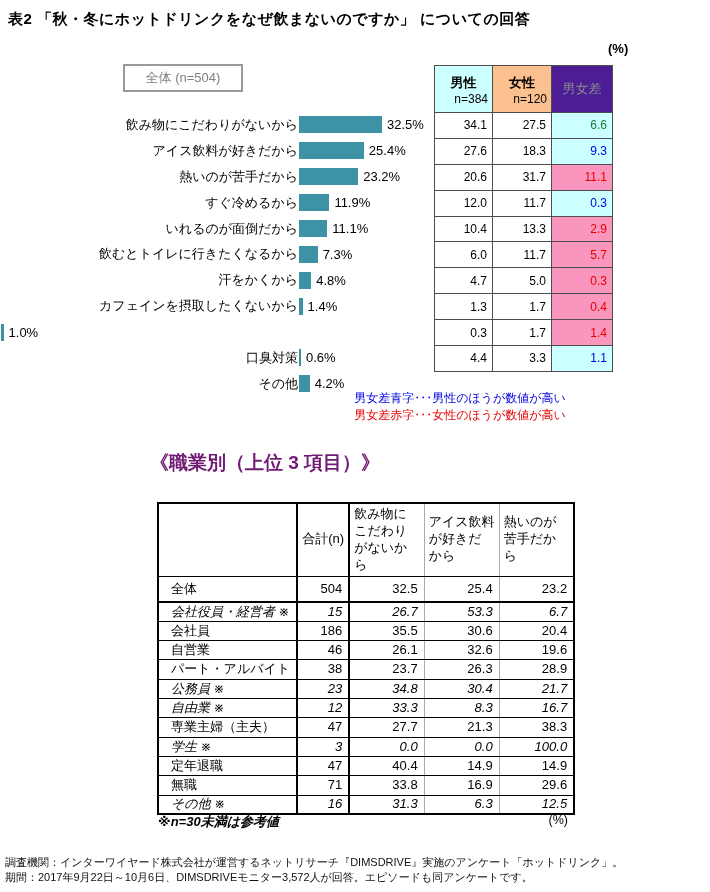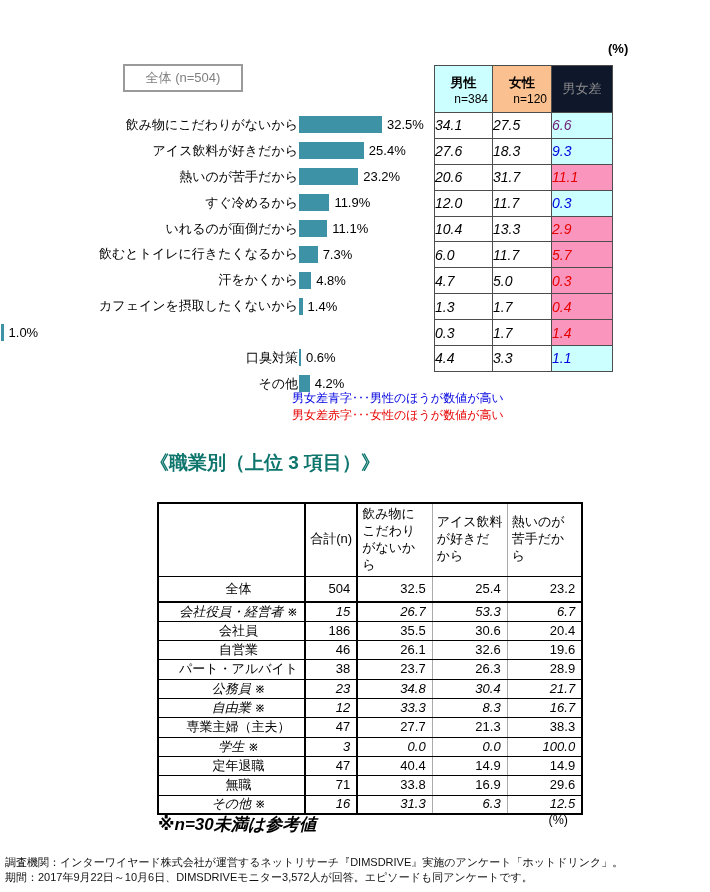--- a/index.html
+++ b/index.html
@@ -21,46 +21,47 @@
   .clabel { width:298px; text-align:right; font-size:13px; white-space:nowrap; flex:none; }
   .cbar { height:17px; flex:none; margin-left:1px; }
   .cval { font-size:13px; margin-left:5px; white-space:nowrap; }
   
   table.stats { position:absolute; left:434px; top:65px; border-collapse:collapse; table-layout:fixed; }
   table.stats td, table.stats th { border:1px solid #4d4d4d; box-sizing:border-box; padding:0; }
   table.stats tr.h { height:47px; }
   table.stats th { font-weight:normal; vertical-align:middle; }
   .h-name { font-size:13px; font-weight:bold; text-align:center; line-height:1.35; padding-top:2px; }
   .h-n { font-size:12px; font-weight:normal; text-align:right; padding-right:4px; line-height:1.2; }
-  .h-diff { color:#8c8c8c; font-size:13px; text-align:center; background:#0f172a; }
+  .h-diff { color:#8c8c8c; font-size:13px; text-align:center; background:#4c1d95; }
   table.stats tr.r { height:25.9px; }
-  table.stats td { font-size:14px; text-align:left; padding-right:5px; background:#fff;font-style:italic; }
+  table.stats td { font-size:12px; text-align:right; padding-right:5px; background:#fff; }
   
-  .legend { position:absolute; left:292px; width:312px; text-align:left; font-size:12px; white-space:nowrap; }
+  .legend { position:absolute; left:304px; width:312px; text-align:center; font-size:12px; white-space:nowrap; }
   
   .occ-title { position:absolute; left:150px; top:450px; font-size:19px; font-weight:bold; }
   table.occ { position:absolute; left:157px; top:502px; border-collapse:collapse; table-layout:fixed; font-size:13px; border:2px solid #000; }
   table.occ th, table.occ td { box-sizing:border-box; border-bottom:1px solid #000; }
   table.occ th { font-weight:normal; text-align:left; vertical-align:middle; padding:2px 4px; height:72px; line-height:1.3; background:#fff; }
   table.occ td { padding:0 6px 0 3px; height:19.3px; line-height:1.1; }
-  table.occ td.lab { text-align:center; padding-left:20px; white-space:nowrap; }
+  table.occ td.lab { text-align:left; padding-left:12px; white-space:nowrap; }
   table.occ td.num { text-align:right;padding-left:14px; }
   table.occ .b2 { border-right:2px solid #000; }
   table.occ .b1 { border-right:1px solid #aaa; }
   table.occ tr.total td { border-bottom:2px solid #000; height:26px; }
   tr.ref td { font-style:italic; }
-  .occ-note { position:absolute; left:158px; top:813px; font-size:17px; font-style:italic; font-weight:bold; }
+  .occ-note { position:absolute; left:158px; top:813px; font-size:13px; font-style:italic; font-weight:bold; }
   .occ-unit { position:absolute; left:460px; top:813px; width:108px; text-align:right; font-size:12.5px; }
   .footer-line { position:absolute; left:5px; font-size:11px; white-space:nowrap; color:#111; }
 </style>
 </head>
 <body>
 
 <div class="page">
 
+  <div class="title">表2 「秋・冬にホットドリンクをなぜ飲まないのですか」 についての回答</div>
   <div class="unit-top">(%)</div>
   <div class="overall-box">全体 (n=504)</div>
 
   <div id="chart-rows">
       <div class="crow">
         <div class="clabel">飲み物にこだわりがないから</div>
         <div class="cbar" style="width: 82.9725px; background: rgb(61, 146, 166);"></div>
         <div class="cval">32.5%</div>
       </div>
       <div class="crow">
@@ -130,21 +131,21 @@
           <div class="h-name">女性</div>
           <div class="h-n">n=120</div>
         </th>
         <th class="h-diff">男女差</th>
       </tr>
     </thead>
     <tbody id="stats-body">
         <tr class="r">
           <td>34.1</td>
           <td>27.5</td>
-          <td style="background: rgb(204, 255, 255); color: #701a75;">6.6</td>
+          <td style="background: rgb(204, 255, 255); color: #15803d;">6.6</td>
         </tr>
         <tr class="r">
           <td>27.6</td>
           <td>18.3</td>
           <td style="background: rgb(204, 255, 255); color: rgb(0, 0, 224);">9.3</td>
         </tr>
         <tr class="r">
           <td>20.6</td>
           <td>31.7</td>
           <td style="background: rgb(250, 150, 190); color: rgb(230, 0, 0);">11.1</td>
@@ -183,21 +184,21 @@
           <td>4.4</td>
           <td>3.3</td>
           <td style="background: rgb(204, 255, 255); color: rgb(0, 0, 224);">1.1</td>
         </tr>
       </tbody>
   </table>
 
   <div class="legend" style="top: 390px; color: rgb(0, 0, 224);">男女差青字･･･男性のほうが数値が高い</div>
   <div class="legend" style="top: 407px; color: rgb(230, 0, 0);">男女差赤字･･･女性のほうが数値が高い</div>
 
-  <div class="occ-title" style="color: #0f766e;">《職業別（上位 3 項目）》</div>
+  <div class="occ-title" style="color: #701a75;">《職業別（上位 3 項目）》</div>
 
   <table class="occ">
     <colgroup>
         <col style="width:133px">
         <col style="width:52px">
         <col style="width:75px">
         <col style="width:75px">
         <col style="width:75px">
       </colgroup>
     <thead>

